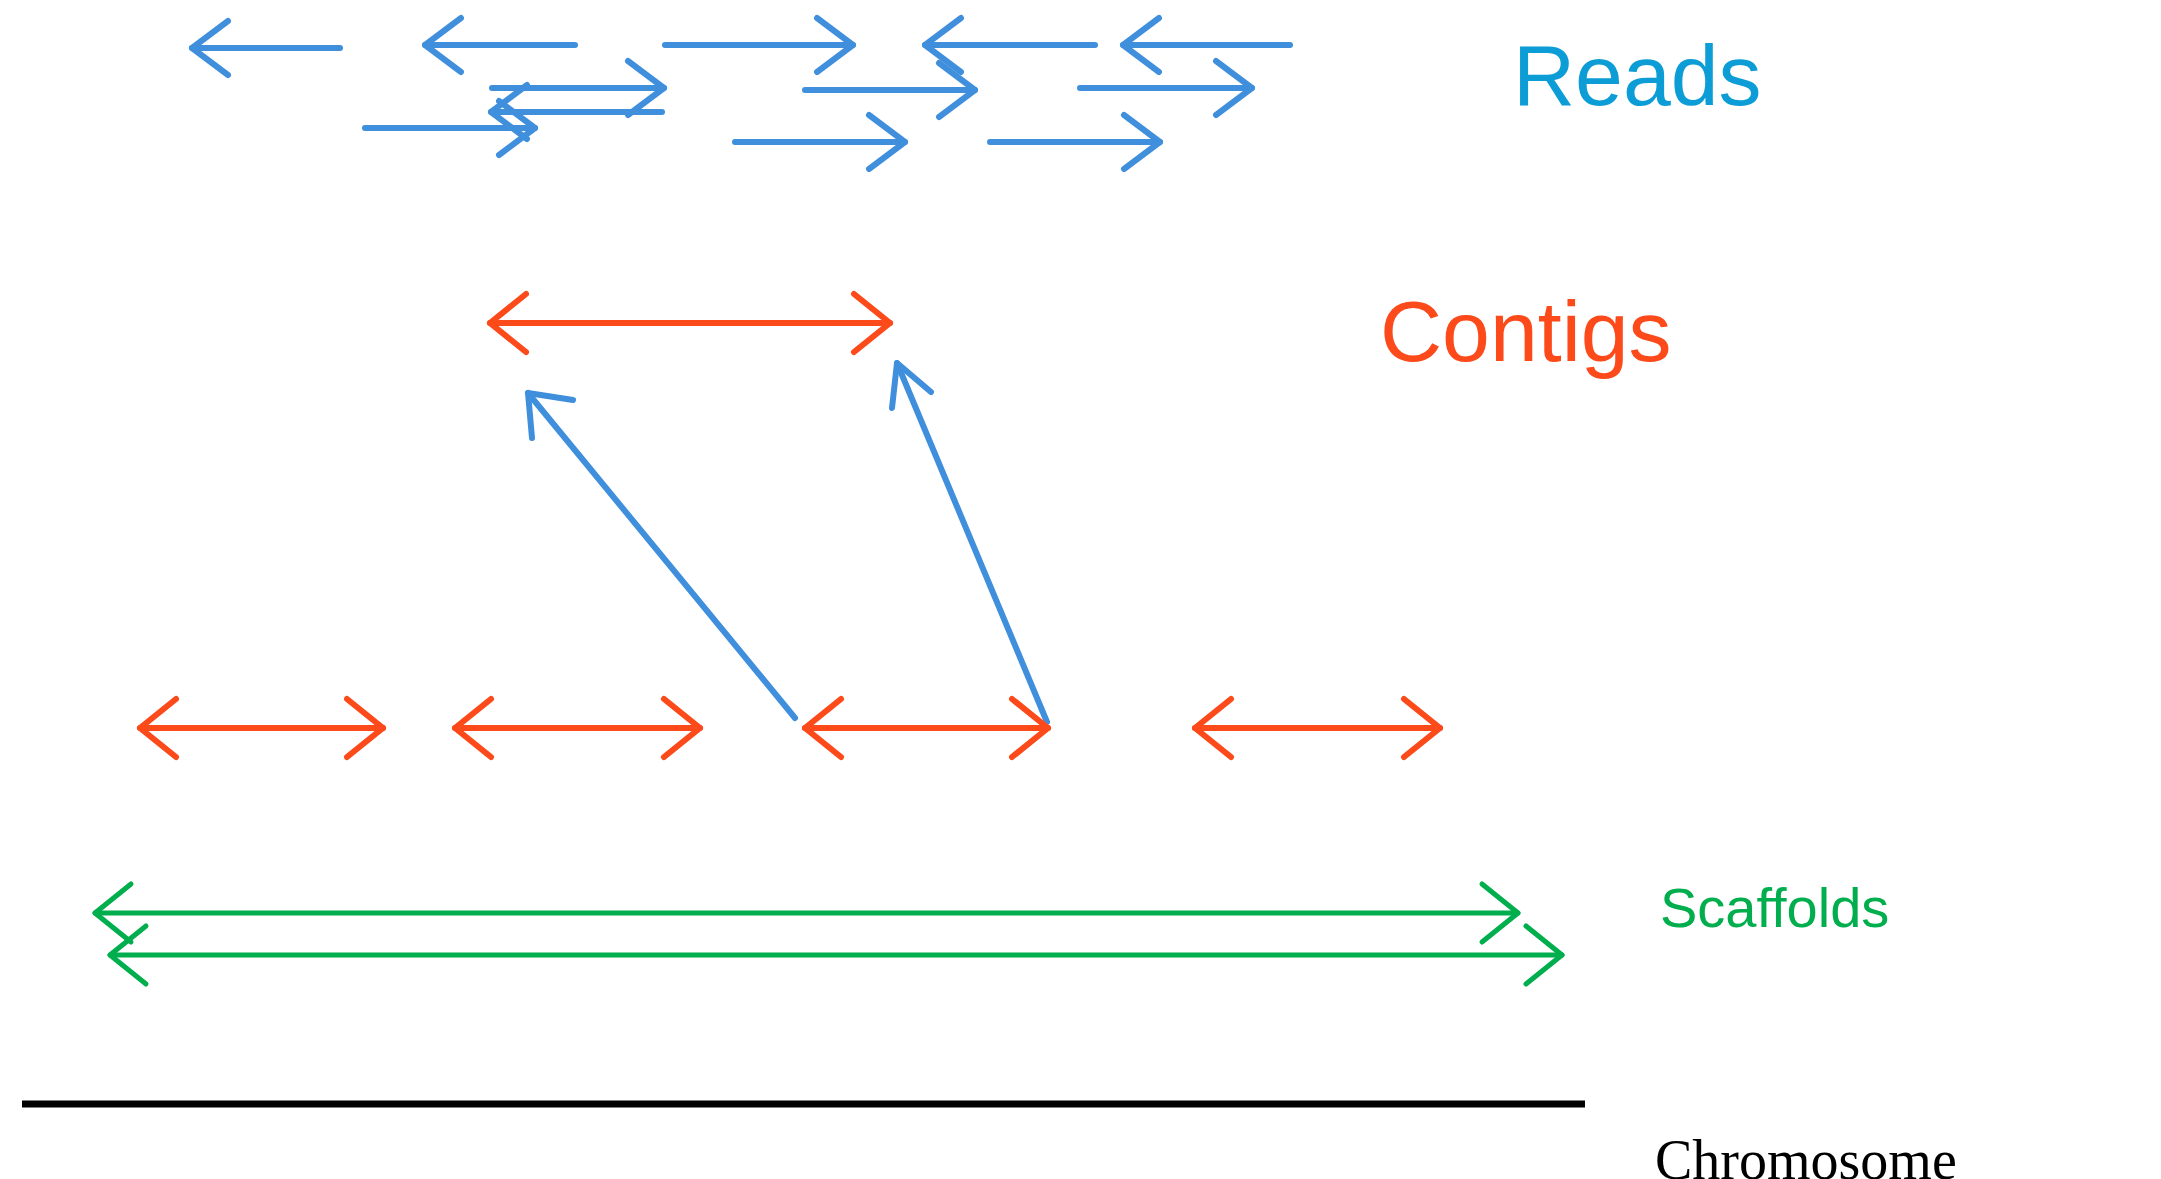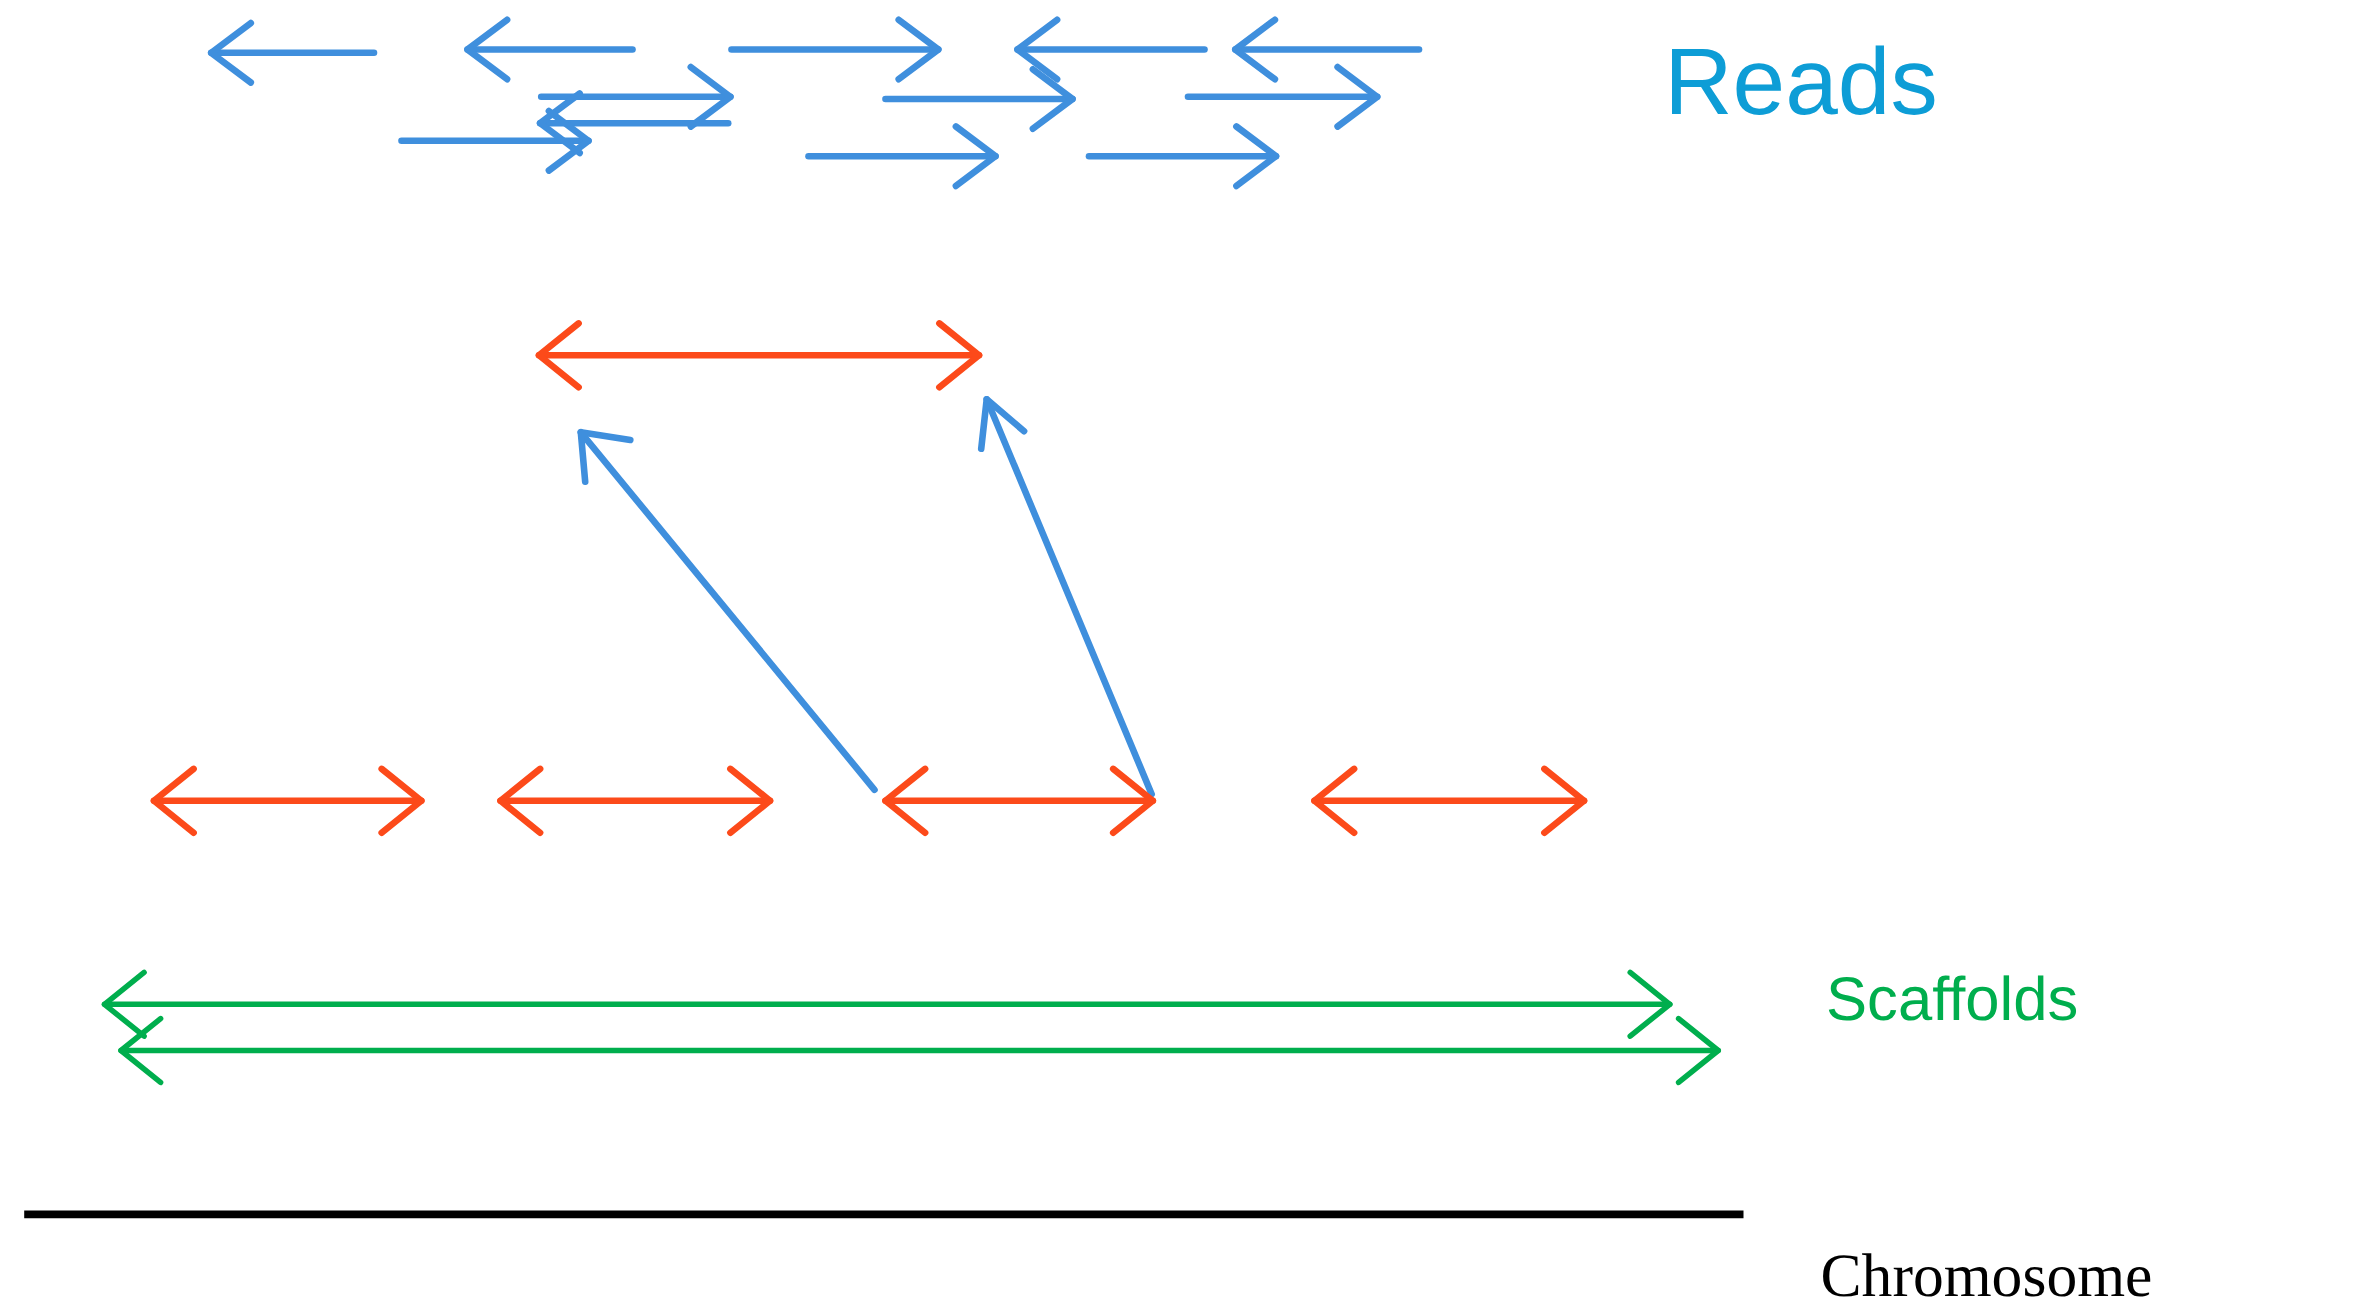--- a/index.html
+++ b/index.html
@@ -172,18 +172,19 @@
     </g>
 
     <g>
       <line x1="22" y1="1104" x2="1585" y2="1104" stroke="#000000" stroke-width="7" stroke-linecap="butt"></line>
     </g>
 
   </svg>
 
   <div class="layer-label" id="label-reads" style="color:#0d9dd6">Reads</div>
 
+  <div class="layer-label" id="label-contigs" style="color:#fc4a1a">Contigs</div>
 
   <div class="layer-label" id="label-scaffolds" style="color:#00ae4d">Scaffolds</div>
 
   <div class="layer-label" id="label-chromosome">Chromosome</div>
 
 </div>
 
 </body></html>

